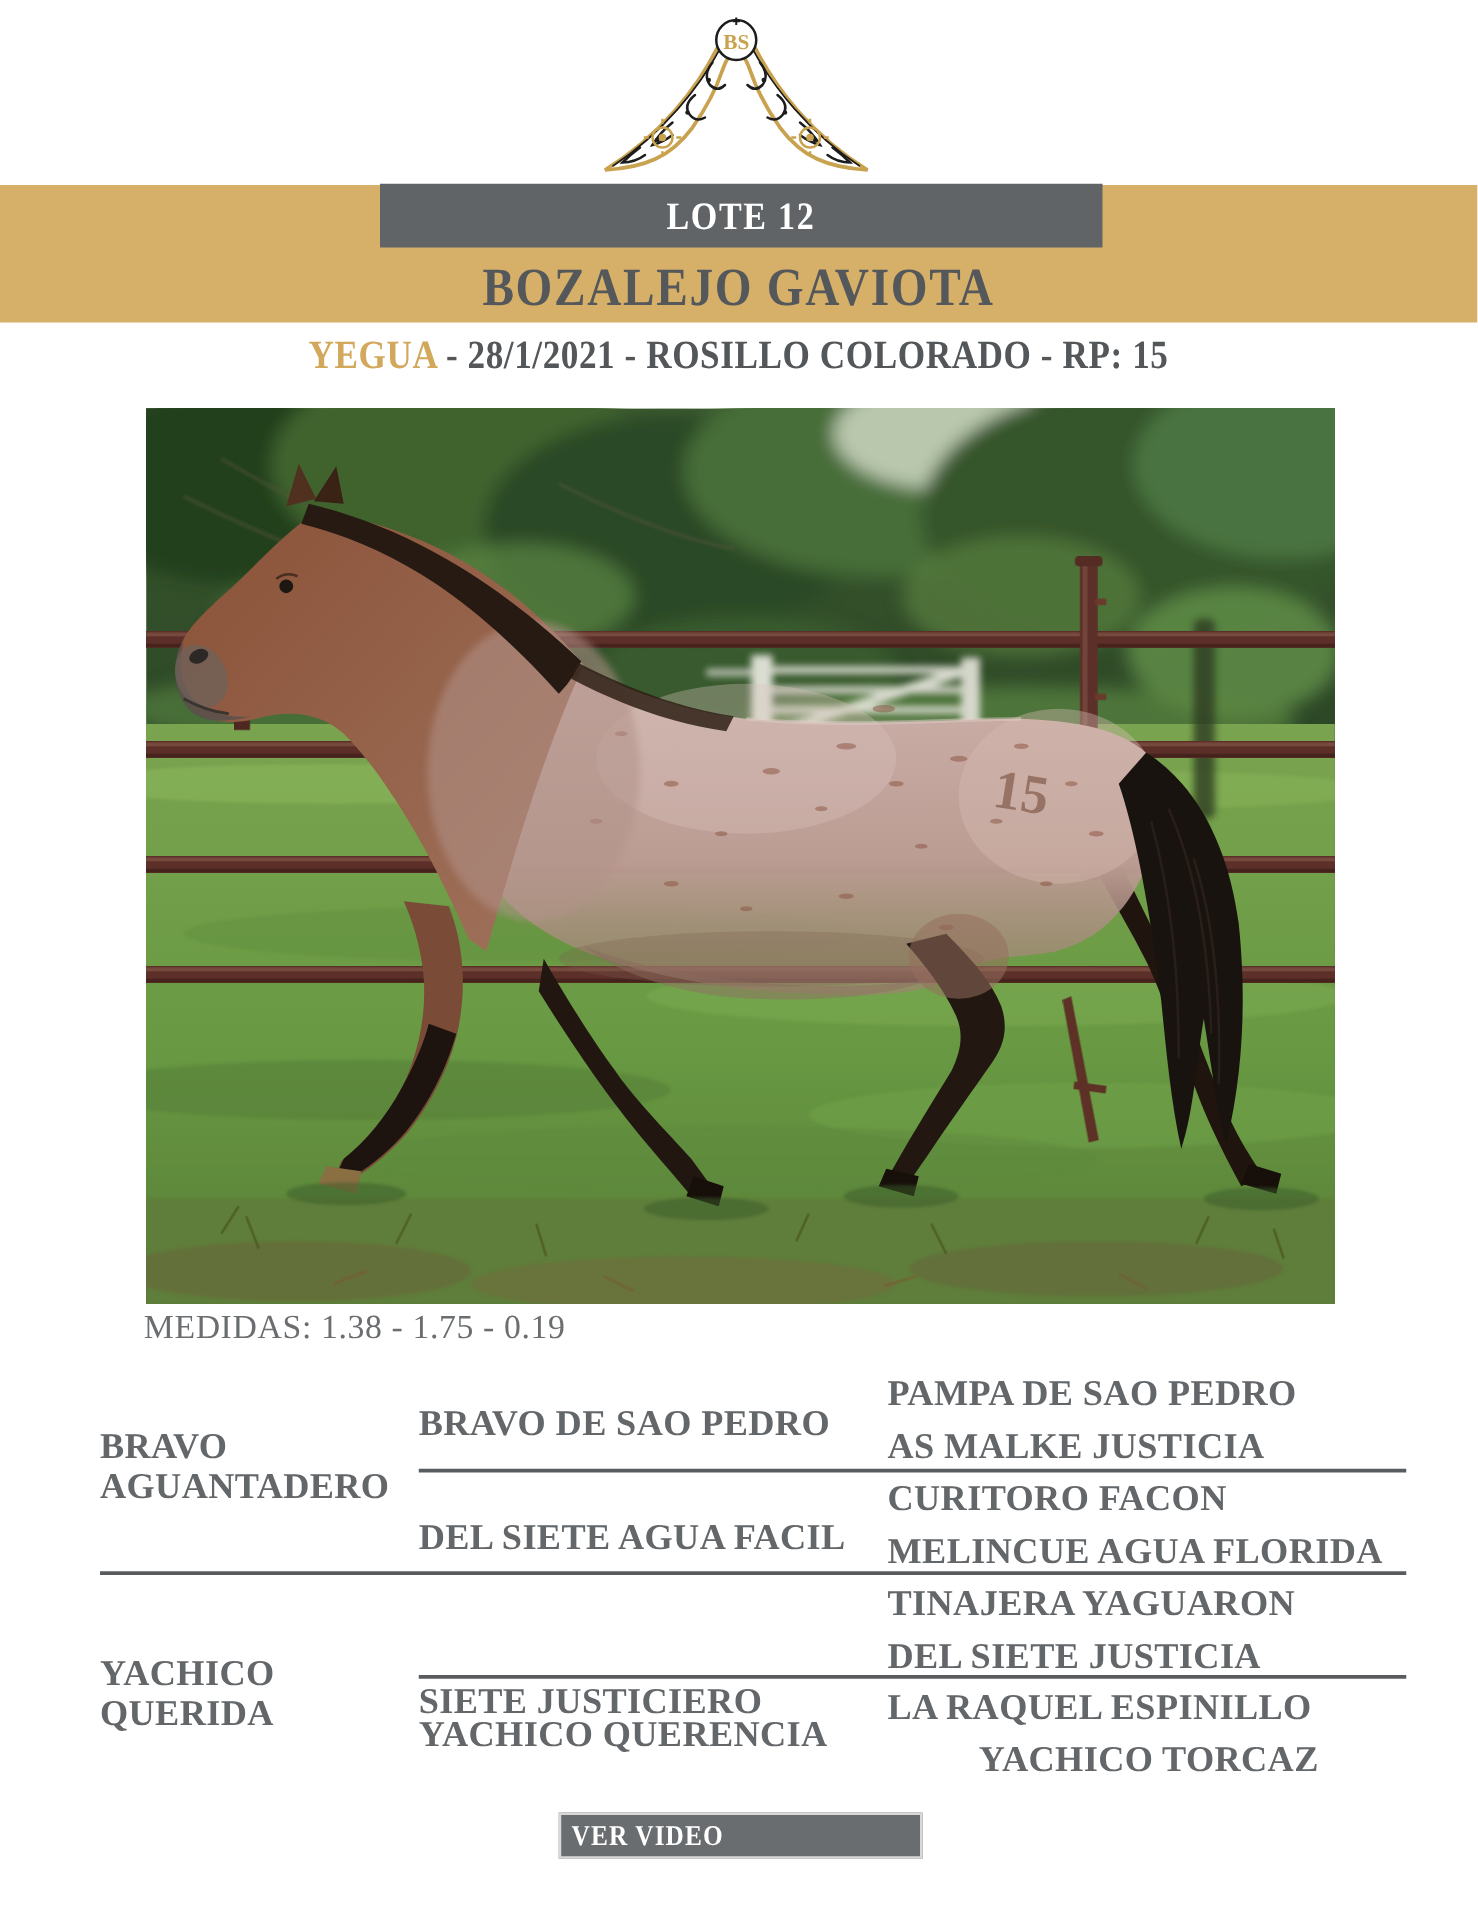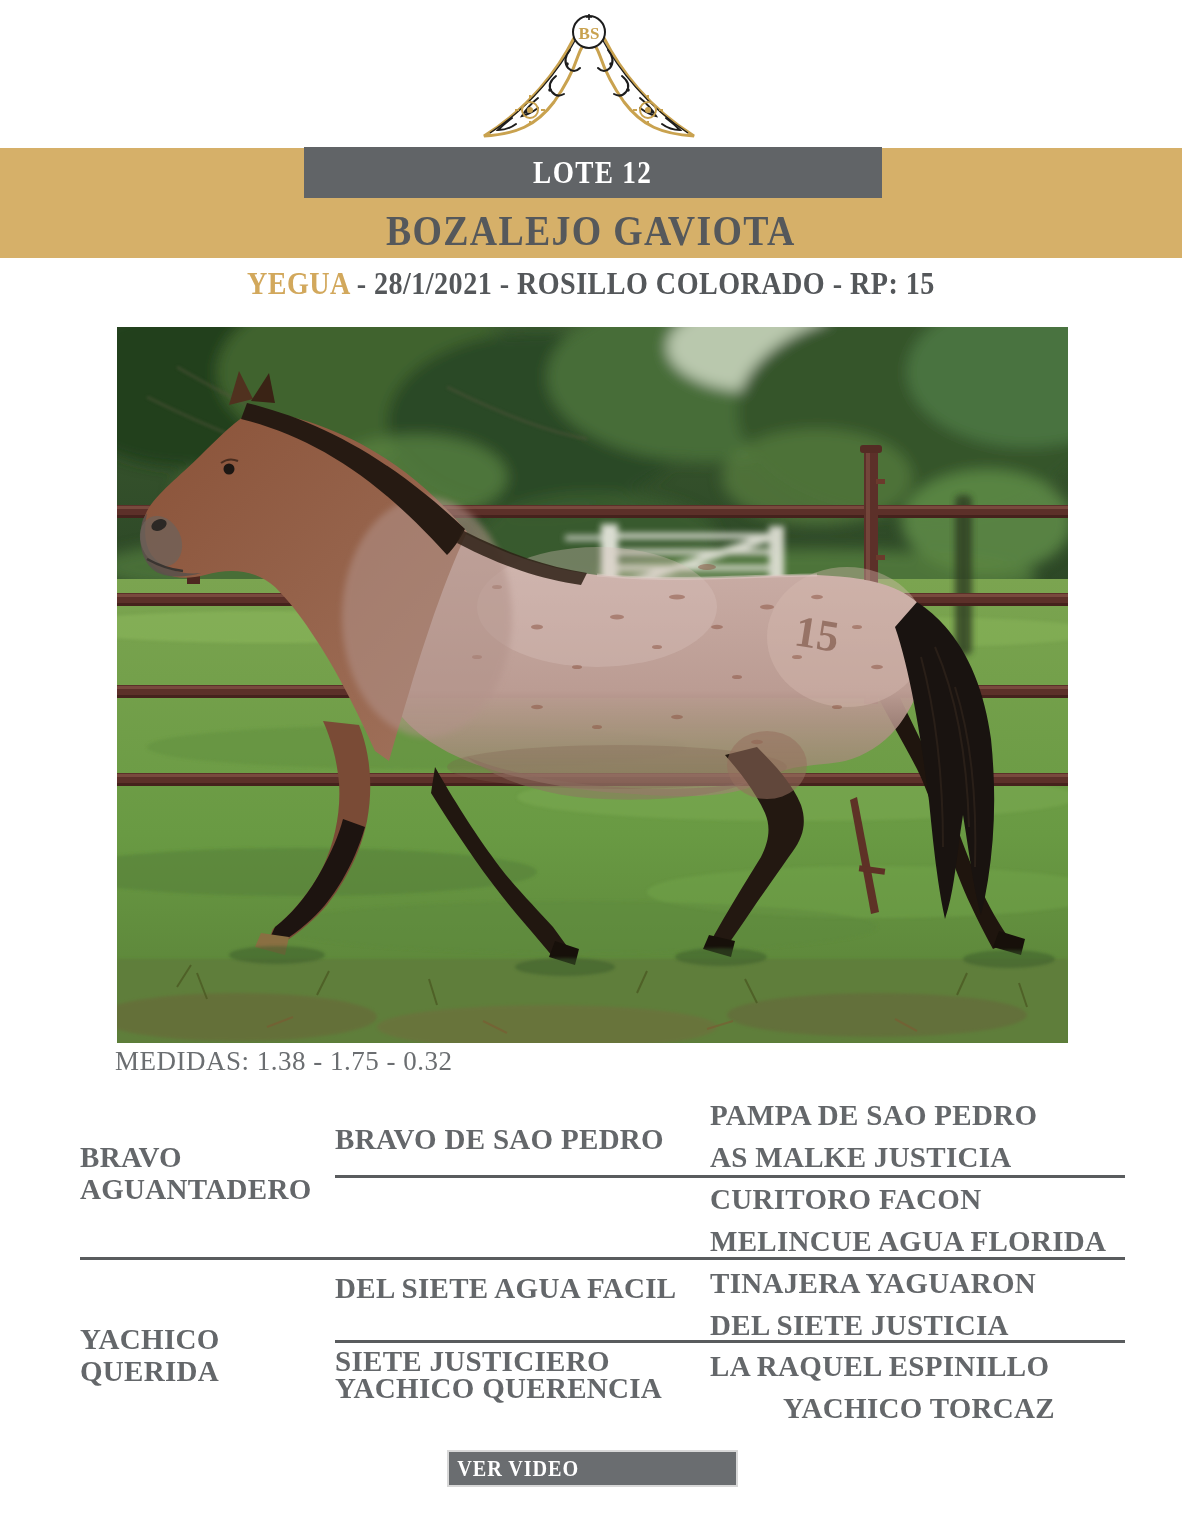--- a/index.html
+++ b/index.html
@@ -341,31 +341,31 @@
       <g fill="#3a5c2c" opacity=".5" filter="url(#b1)">
         <ellipse cx="160" cy="628" rx="48" ry="9"></ellipse>
         <ellipse cx="448" cy="640" rx="50" ry="9"></ellipse>
         <ellipse cx="604" cy="630" rx="46" ry="9"></ellipse>
         <ellipse cx="892" cy="632" rx="46" ry="9"></ellipse>
       </g>
     </g>
   </svg>
 </div>
 
-<div class="abs measures">MEDIDAS: 1.38 - 1.75 - 0.32</div>
+<div class="abs measures">MEDIDAS: 1.38 - 1.75 - 0.19</div>
 
 <div>
 
   <div class="abs ped" style="left:80px;top:1141px;">BRAVO</div>
   <div class="abs ped" style="left:80px;top:1173px;">AGUANTADERO</div>
   <div class="abs ped" style="left:80px;top:1323px;">YACHICO</div>
   <div class="abs ped" style="left:80px;top:1355px;">QUERIDA</div>
 
   <div class="abs ped" style="left:335px;top:1123px;">BRAVO DE SAO PEDRO</div>
-  <div class="abs ped" style="left:335px;top:1272px;">DEL SIETE AGUA FACIL</div>
+  <div class="abs ped" style="left:335px;top:1214px;">DEL SIETE AGUA FACIL</div>
   <div class="abs ped" style="left:335px;top:1345px;">SIETE JUSTICIERO</div>
   <div class="abs ped" style="left:335px;top:1372px;">YACHICO QUERENCIA</div>
 
   <div class="abs ped" style="left:710px;top:1099px;">PAMPA DE SAO PEDRO</div>
   <div class="abs ped" style="left:710px;top:1141px;">AS MALKE JUSTICIA</div>
   <div class="abs ped" style="left:710px;top:1183px;">CURITORO FACON</div>
   <div class="abs ped" style="left:710px;top:1225px;">MELINCUE AGUA FLORIDA</div>
   <div class="abs ped" style="left:710px;top:1267px;">TINAJERA YAGUARON</div>
   <div class="abs ped" style="left:710px;top:1309px;">DEL SIETE JUSTICIA</div>
   <div class="abs ped" style="left:710px;top:1350px;">LA RAQUEL ESPINILLO</div>

